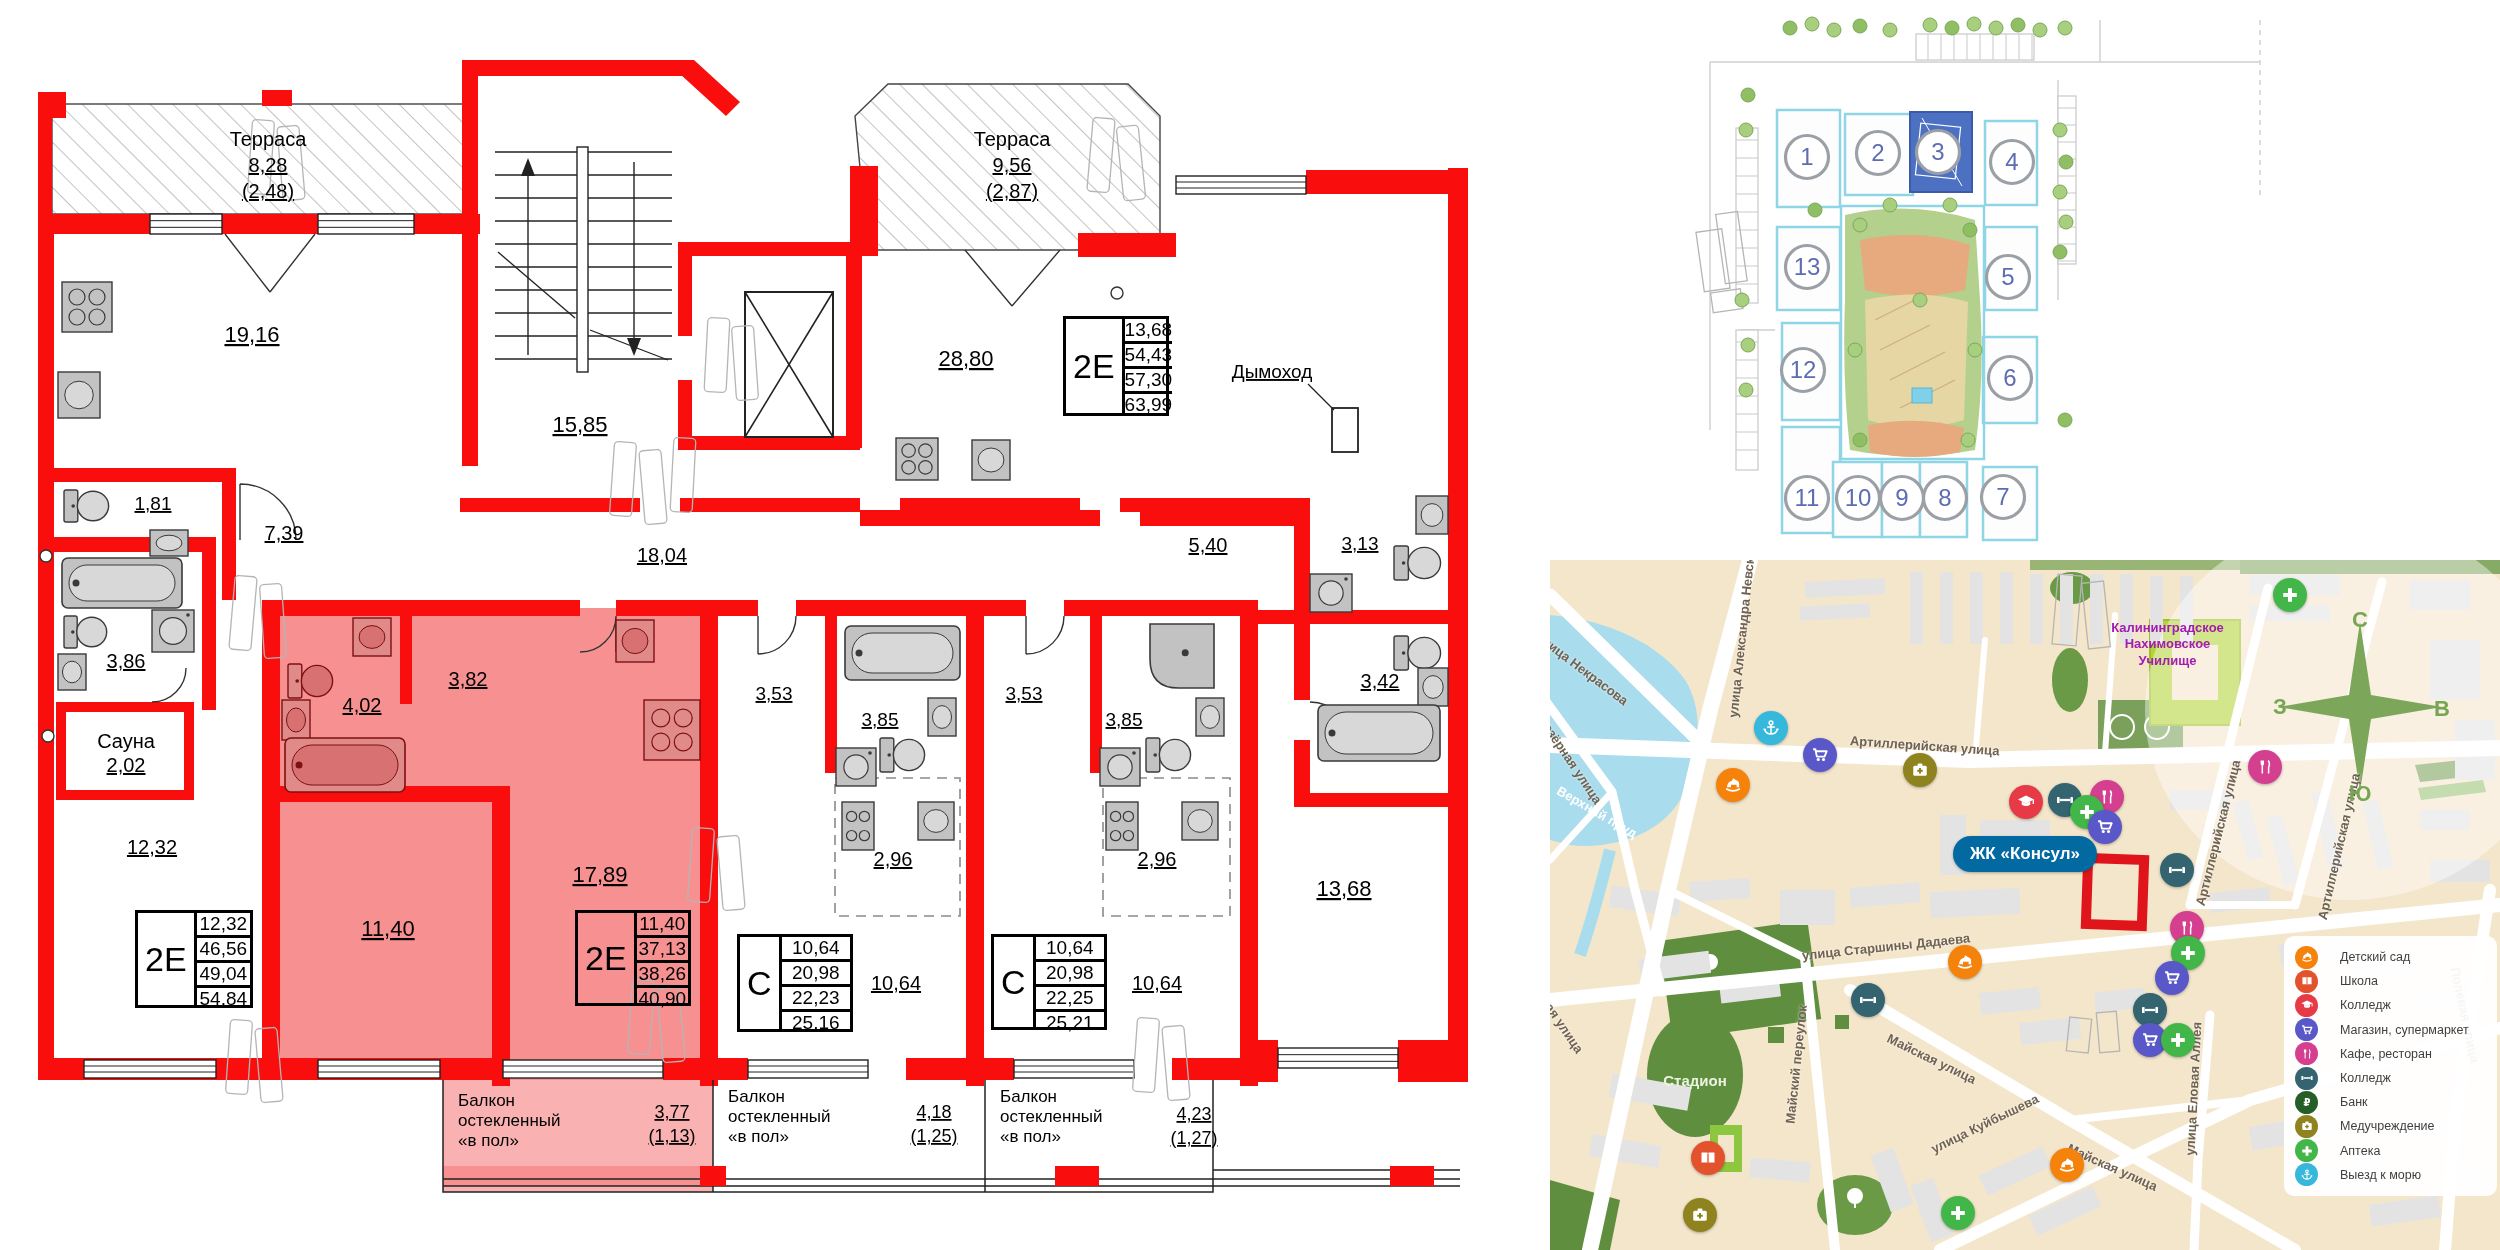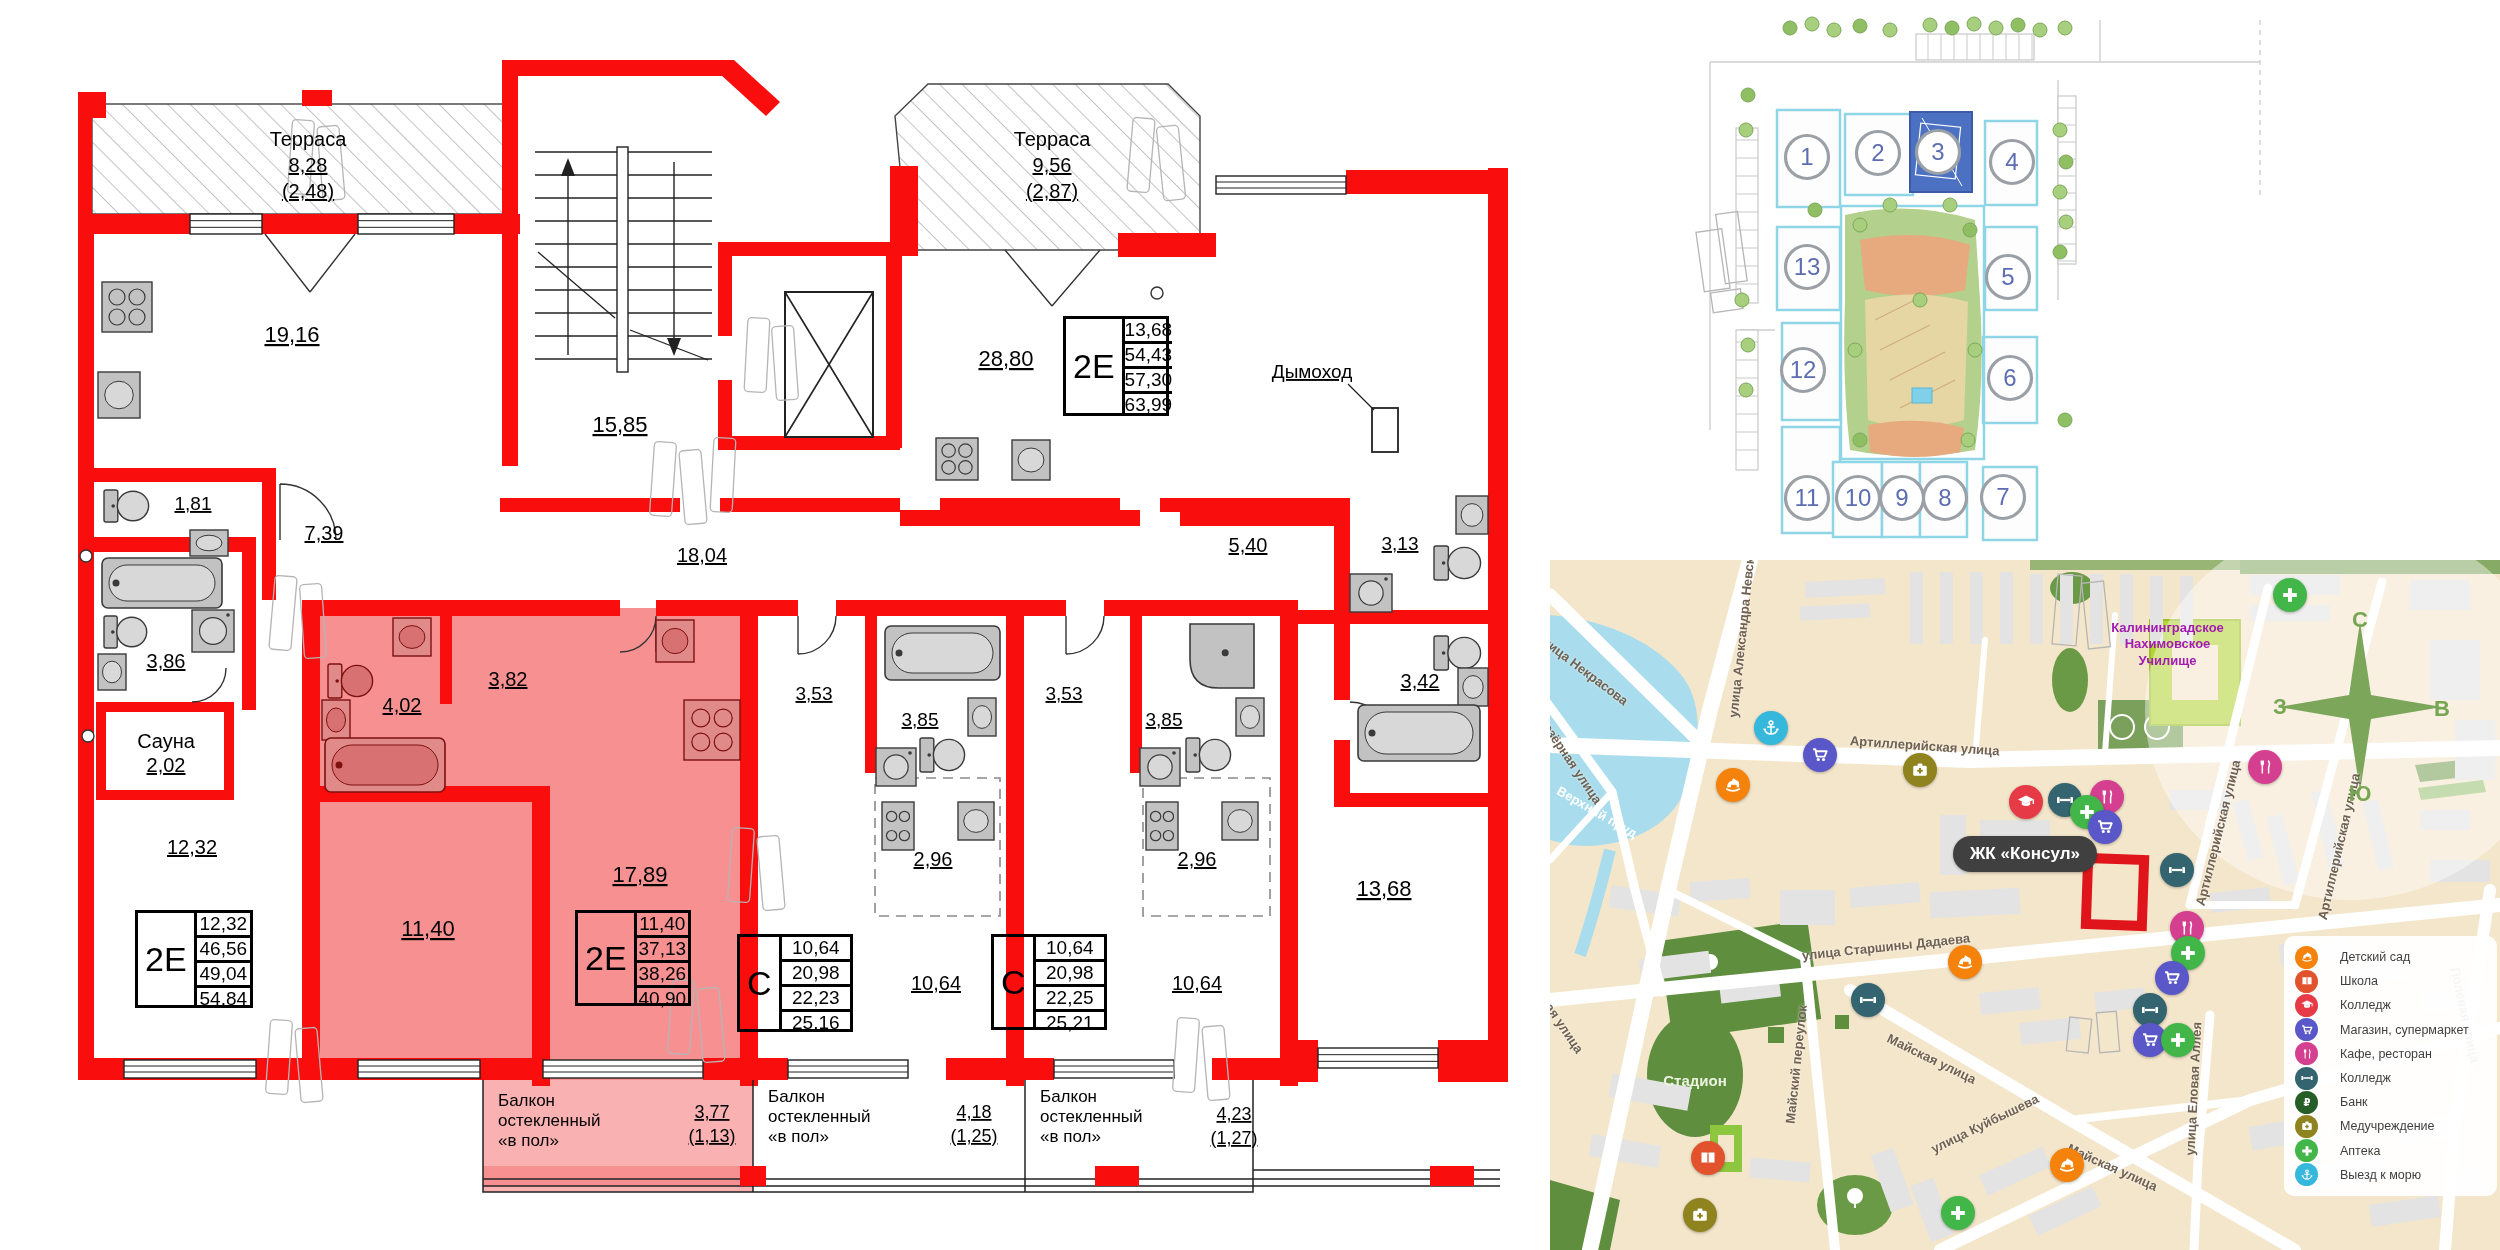--- a/index.html
+++ b/index.html
@@ -21,31 +21,31 @@
   #map-wrap{background:#f4e6cb;}
   .street-label{position:absolute;font-size:13px;font-weight:700;color:#6f6253;white-space:nowrap;transform-origin:0 50%;text-shadow:0 0 3px rgba(255,255,255,.85);}
   .area-label{position:absolute;white-space:pre-line;text-align:center;font-weight:700;line-height:1.25;}
   .poi{position:absolute;width:34px;height:34px;border-radius:50%;display:flex;align-items:center;justify-content:center;transform:translate(-50%,-50%);box-shadow:0 1px 3px rgba(0,0,0,.3);}
   .poi svg{width:20px;height:20px;}
   #legend{position:absolute;right:3px;top:376px;width:213px;height:260px;background:rgba(255,255,255,.94);border-radius:10px;padding:9px 11px;box-sizing:border-box;}
   .legend-row{display:flex;align-items:center;gap:22px;height:24.2px;}
   .legend-icon{width:23px;height:23px;border-radius:50%;flex:0 0 23px;display:flex;align-items:center;justify-content:center;}
   .legend-icon svg{width:14px;height:14px;}
   .legend-label{font-size:12.5px;color:#3f3f3f;}
-  #consul-badge{position:absolute;left:403px;top:276px;background:#404040;color:#fff;font-weight:700;font-size:17px;padding:8px 17px;border-radius:22px;white-space:nowrap;box-shadow:0 1px 3px rgba(0,0,0,.3);}
+  #consul-badge{position:absolute;left:403px;top:276px;background:#0369a1;color:#fff;font-weight:700;font-size:17px;padding:8px 17px;border-radius:22px;white-space:nowrap;box-shadow:0 1px 3px rgba(0,0,0,.3);}
   #consul-ring{position:absolute;left:532px;top:294px;width:46px;height:56px;border:10px solid #e0151b;transform:rotate(2deg);}
   #compass{position:absolute;left:720px;top:50px;width:180px;height:190px;}
   .compass-letter{position:absolute;color:#76a653;font-size:22px;font-weight:700;transform:translate(-50%,-50%);}
 </style>
 </head>
 <body>
 
 <div id="root">
 
-  <div id="floorplan-wrap" class="abs" style="left:0;top:0;width:1500px;height:1250px;padding-left:40px;">
+  <div id="floorplan-wrap" class="abs" style="left:0;top:0;width:1500px;height:1250px;">
     <svg id="fp-svg" width="1500" height="1250" viewBox="0 0 1500 1250">
       <defs>
         <pattern id="hatch" width="16" height="16" patternUnits="userSpaceOnUse" patternTransform="rotate(-45)">
           <rect width="16" height="16" fill="#fff"></rect>
           <line x1="0" y1="0" x2="0" y2="16" stroke="#9a9a9a" stroke-width="1.2"></line>
         </pattern>
       </defs>
 
       <polygon points="268,608 718,608 718,1080 268,1080" fill="#f79191"></polygon>
       <rect x="443" y="1080" width="270" height="112" fill="#fab1b1"></rect>

